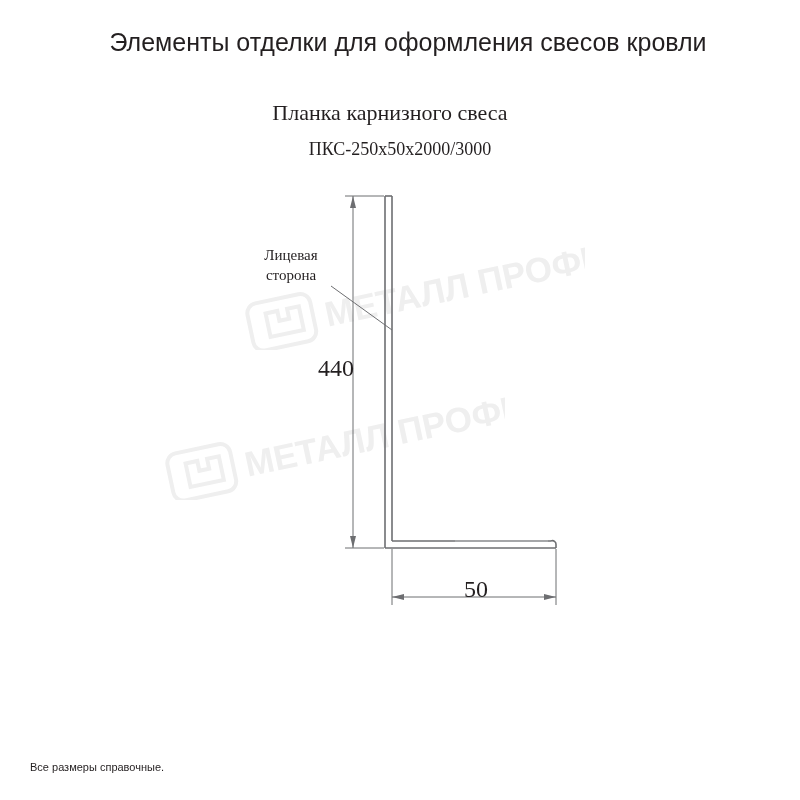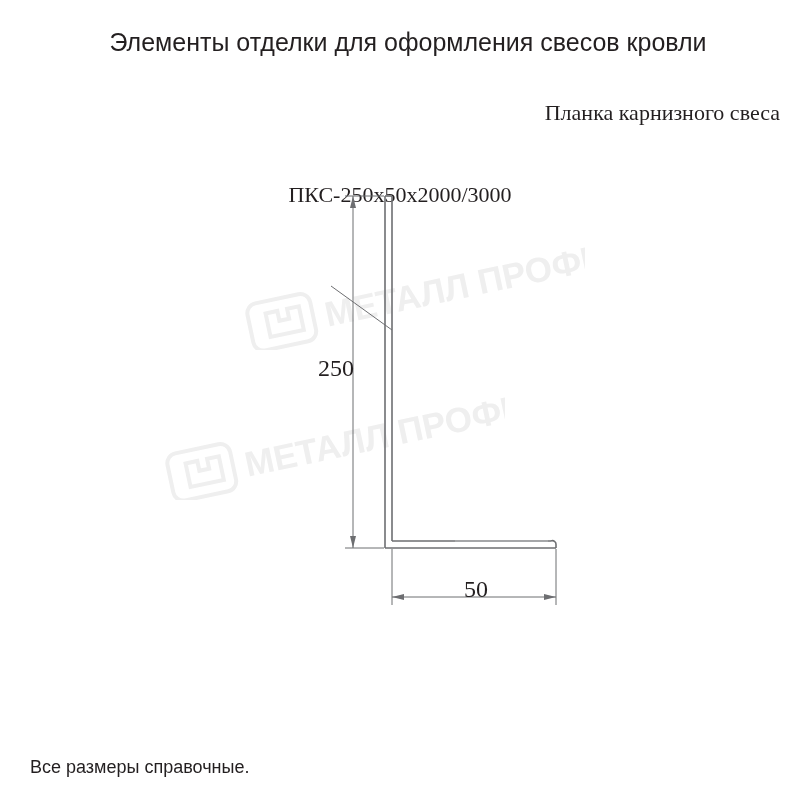--- a/index.html
+++ b/index.html
@@ -29,54 +29,53 @@
     font-size: 25px;
     font-weight: normal;
     letter-spacing: 0px;
     color: #231f20;
   }
   .subtitle {
     position: absolute;
     top: 100px;
     left: 0;
     width: 780px;
-    text-align: right;
+    text-align: center;
     font-family: "Liberation Serif", serif;
     font-size: 22px;
     color: #231f20;
   }
   .subtitle2 {
     position: absolute;
     top: 139px;
     left: 0;
     width: 800px;
     text-align: center;
     font-family: "Liberation Serif", serif;
-    font-size: 22px;
+    font-size: 18px;
     color: #231f20;
-    margin-top: 43px;
   }
   .drawing {
     position: absolute;
     top: 0;
     left: 0;
     width: 800px;
     height: 800px;
   }
   .watermark {
     position: absolute;
     pointer-events: none;
   }
   .wm1 { left: 245px; top: 240px; }
   .wm2 { left: 165px; top: 390px; }
   .footnotes {
     position: absolute;
     left: 30px;
     bottom: 22px;
-    font-size: 18px;
+    font-size: 11px;
     line-height: 21px;
     color: #231f20;
   }
   .label-face {
     position: absolute;
     left: 246px;
     top: 245px;
     width: 90px;
     text-align: center;
     font-family: "Liberation Serif", serif;
@@ -169,21 +168,25 @@
       <line x1="392" y1="549" x2="392" y2="605"></line>
       <line x1="556" y1="549" x2="556" y2="605"></line>
 
       <line x1="392" y1="597" x2="556" y2="597"></line>
 
       <polygon points="392,597 404,594 404,600" fill="#6d6e71" stroke="none"></polygon>
       <polygon points="556,597 544,594 544,600" fill="#6d6e71" stroke="none"></polygon>
     </g>
   </svg>
 
+  <div class="label-face">
+    <span>Лицевая</span><br>
+    <span>сторона</span>
+  </div>
 
-  <div class="dim-250">250</div>
+  <div class="dim-250">440</div>
   <div class="dim-50">50</div>
 
   <div class="footnotes">
     <div>Все размеры справочные.</div>
   </div>
 
 </div>
 
 </body></html>

